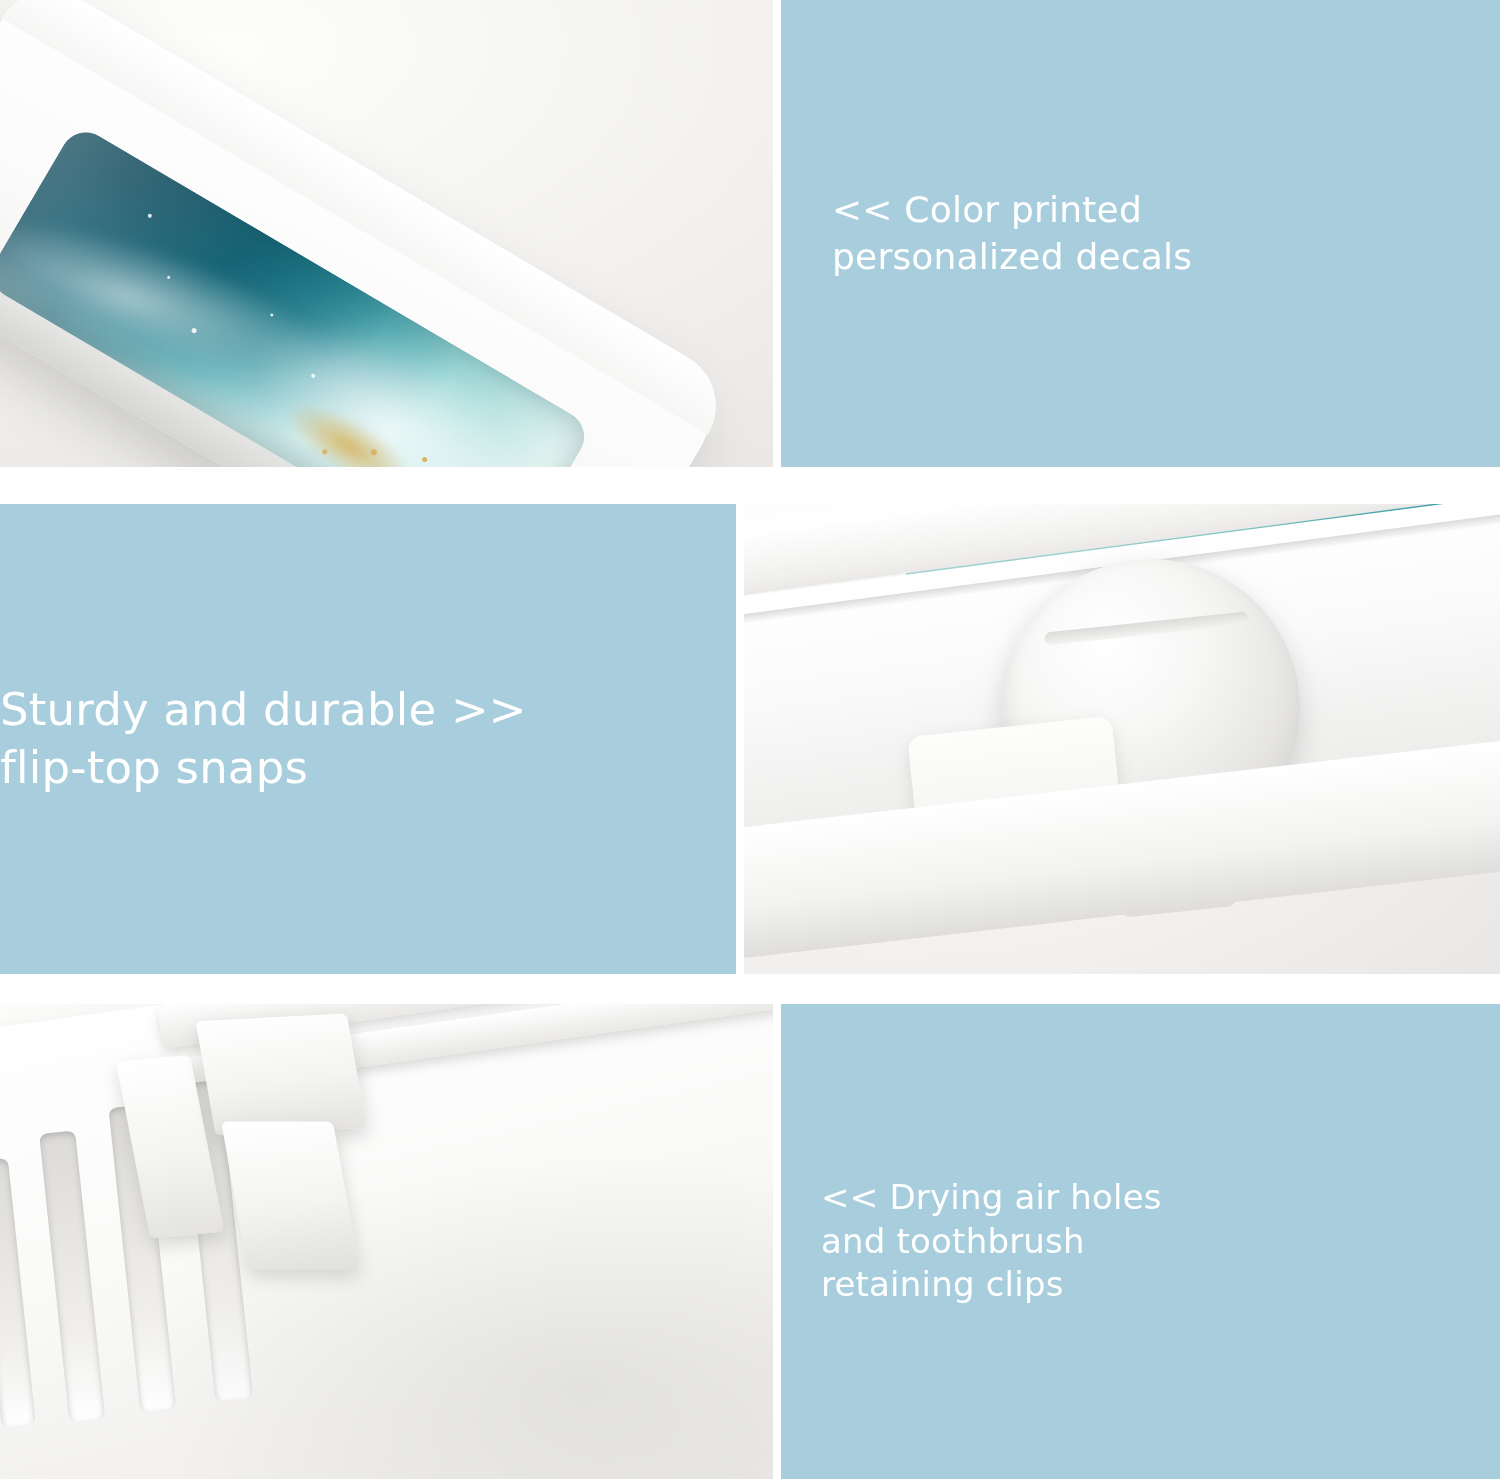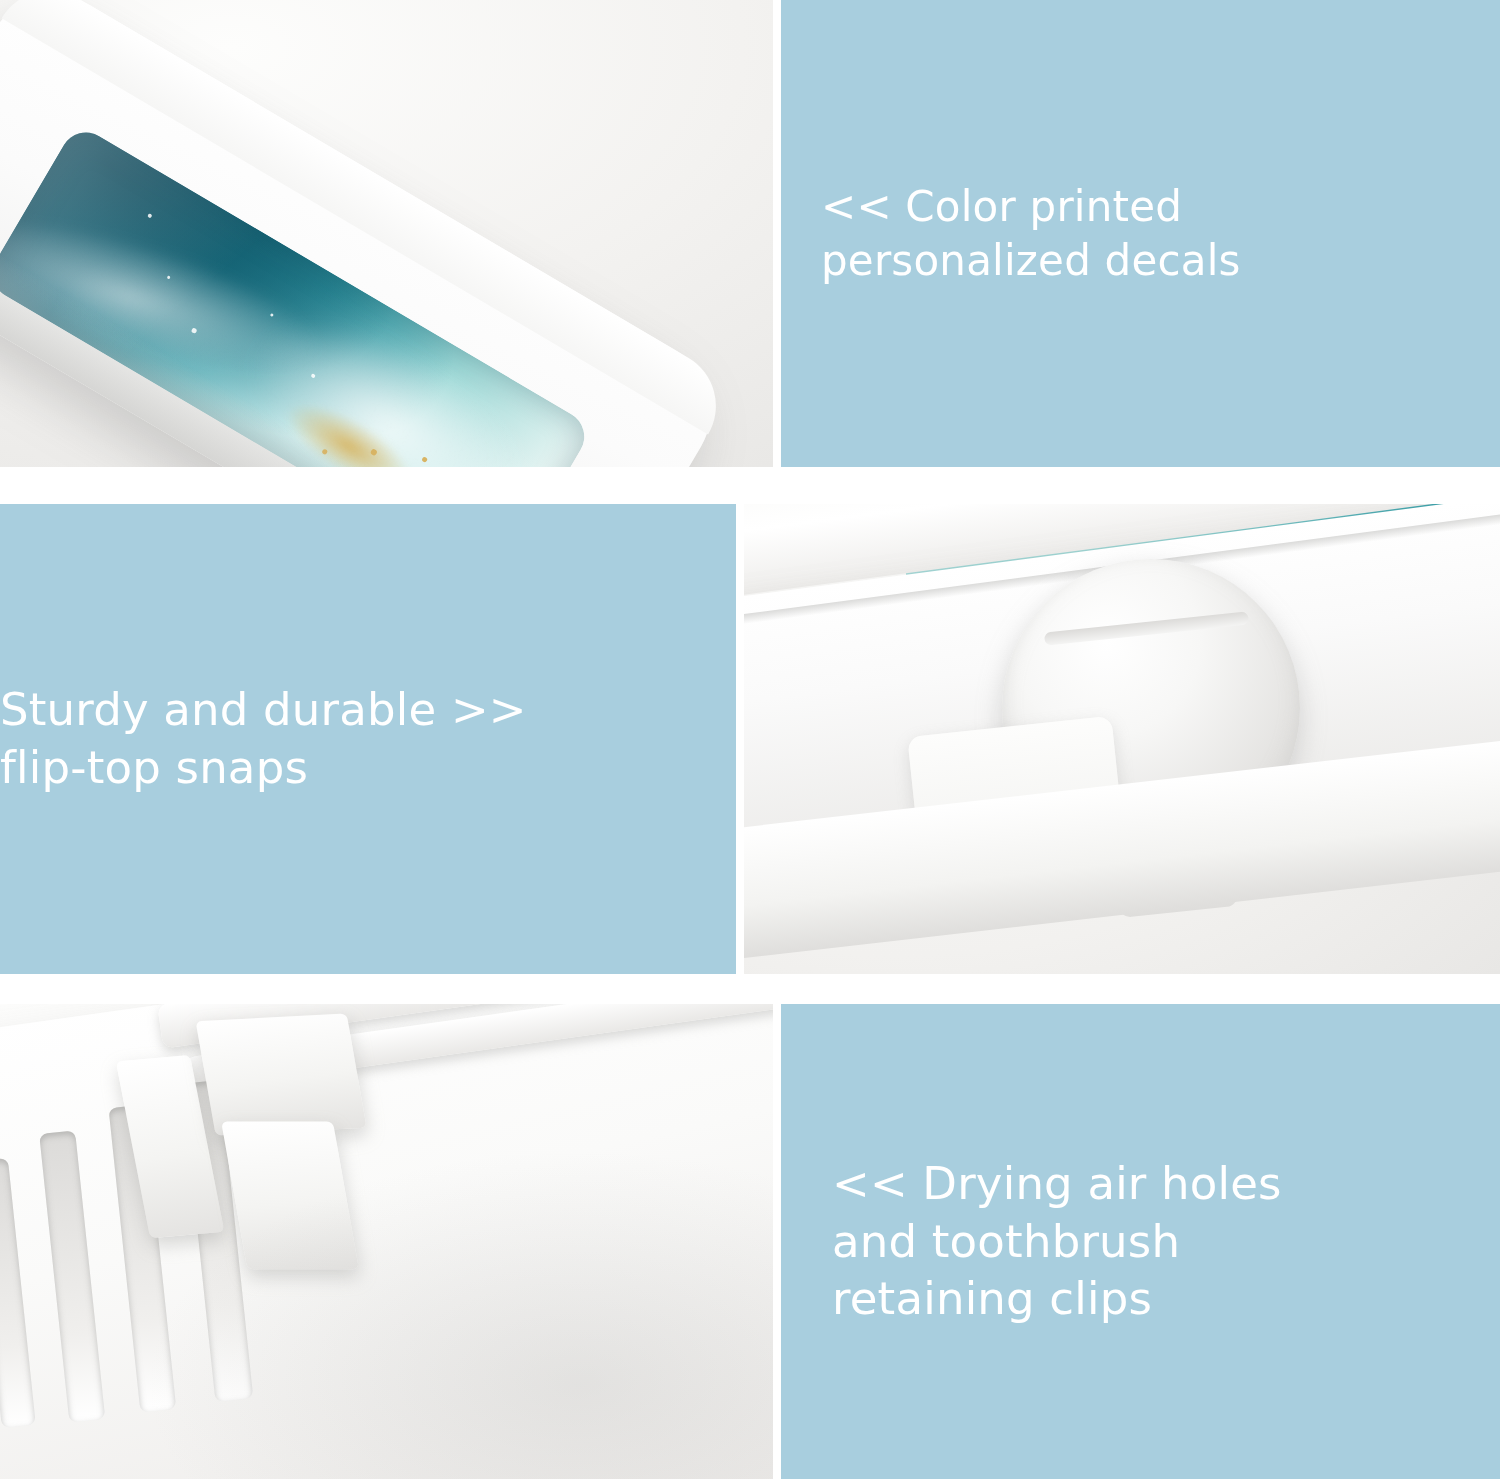--- a/index.html
+++ b/index.html
@@ -41,21 +41,21 @@
 
   
   #row1-photo {
     left: 0px; top: 0px; width: 773px; height: 467px;
     background: #f2f1ef;
   }
   #row1-caption {
     left: 781px; top: 0px; width: 719px; height: 467px;
     padding-left: 40px; box-sizing: border-box;
   }
-  #row1-caption .caption { font-size: 42px; }
+  #row1-caption .caption { font-size: 36px; margin-left: 11px; }
 
   
   #row2-caption {
     left: 0px; top: 504px; width: 736px; height: 470px;
     box-sizing: border-box;
   }
   #row2-caption .caption { font-size: 45px; }
   #row2-photo {
     left: 744px; top: 504px; width: 756px; height: 470px;
     background: #f4f3f1;
@@ -63,21 +63,21 @@
 
   
   #row3-photo {
     left: 0px; top: 1004px; width: 773px; height: 475px;
     background: #efeeec;
   }
   #row3-caption {
     left: 781px; top: 1004px; width: 719px; height: 475px;
     padding-left: 40px; box-sizing: border-box;
   }
-  #row3-caption .caption { font-size: 45px; margin-left: 11px; }
+  #row3-caption .caption { font-size: 34px; }
 
   
   #row1-photo .bg {
     position: absolute; inset: 0;
     background:
       radial-gradient(120% 110% at 30% 10%, #fdfdfc 0%, #f3f2f0 55%, #e9e8e6 100%);
   }
   #row1-photo .case {
     position: absolute;
     left: 30px; top: -30px;

